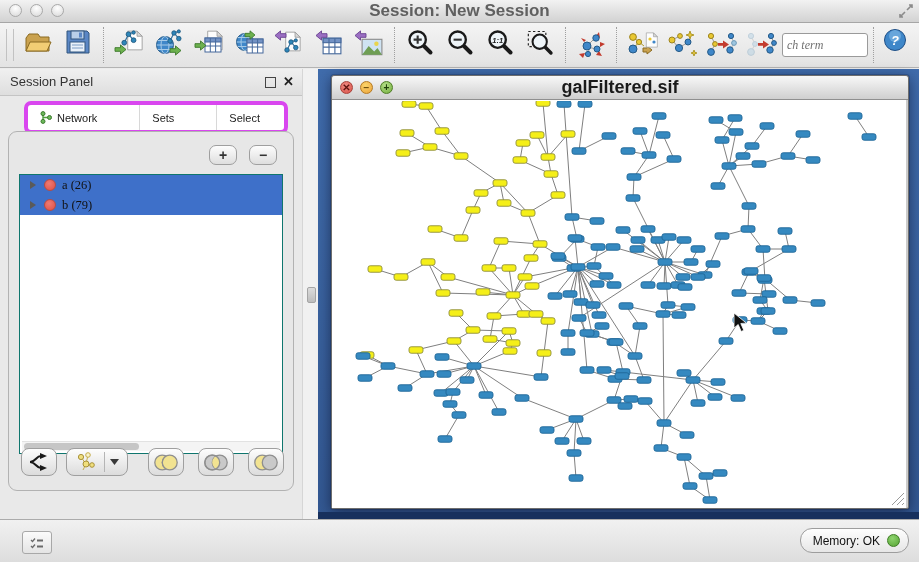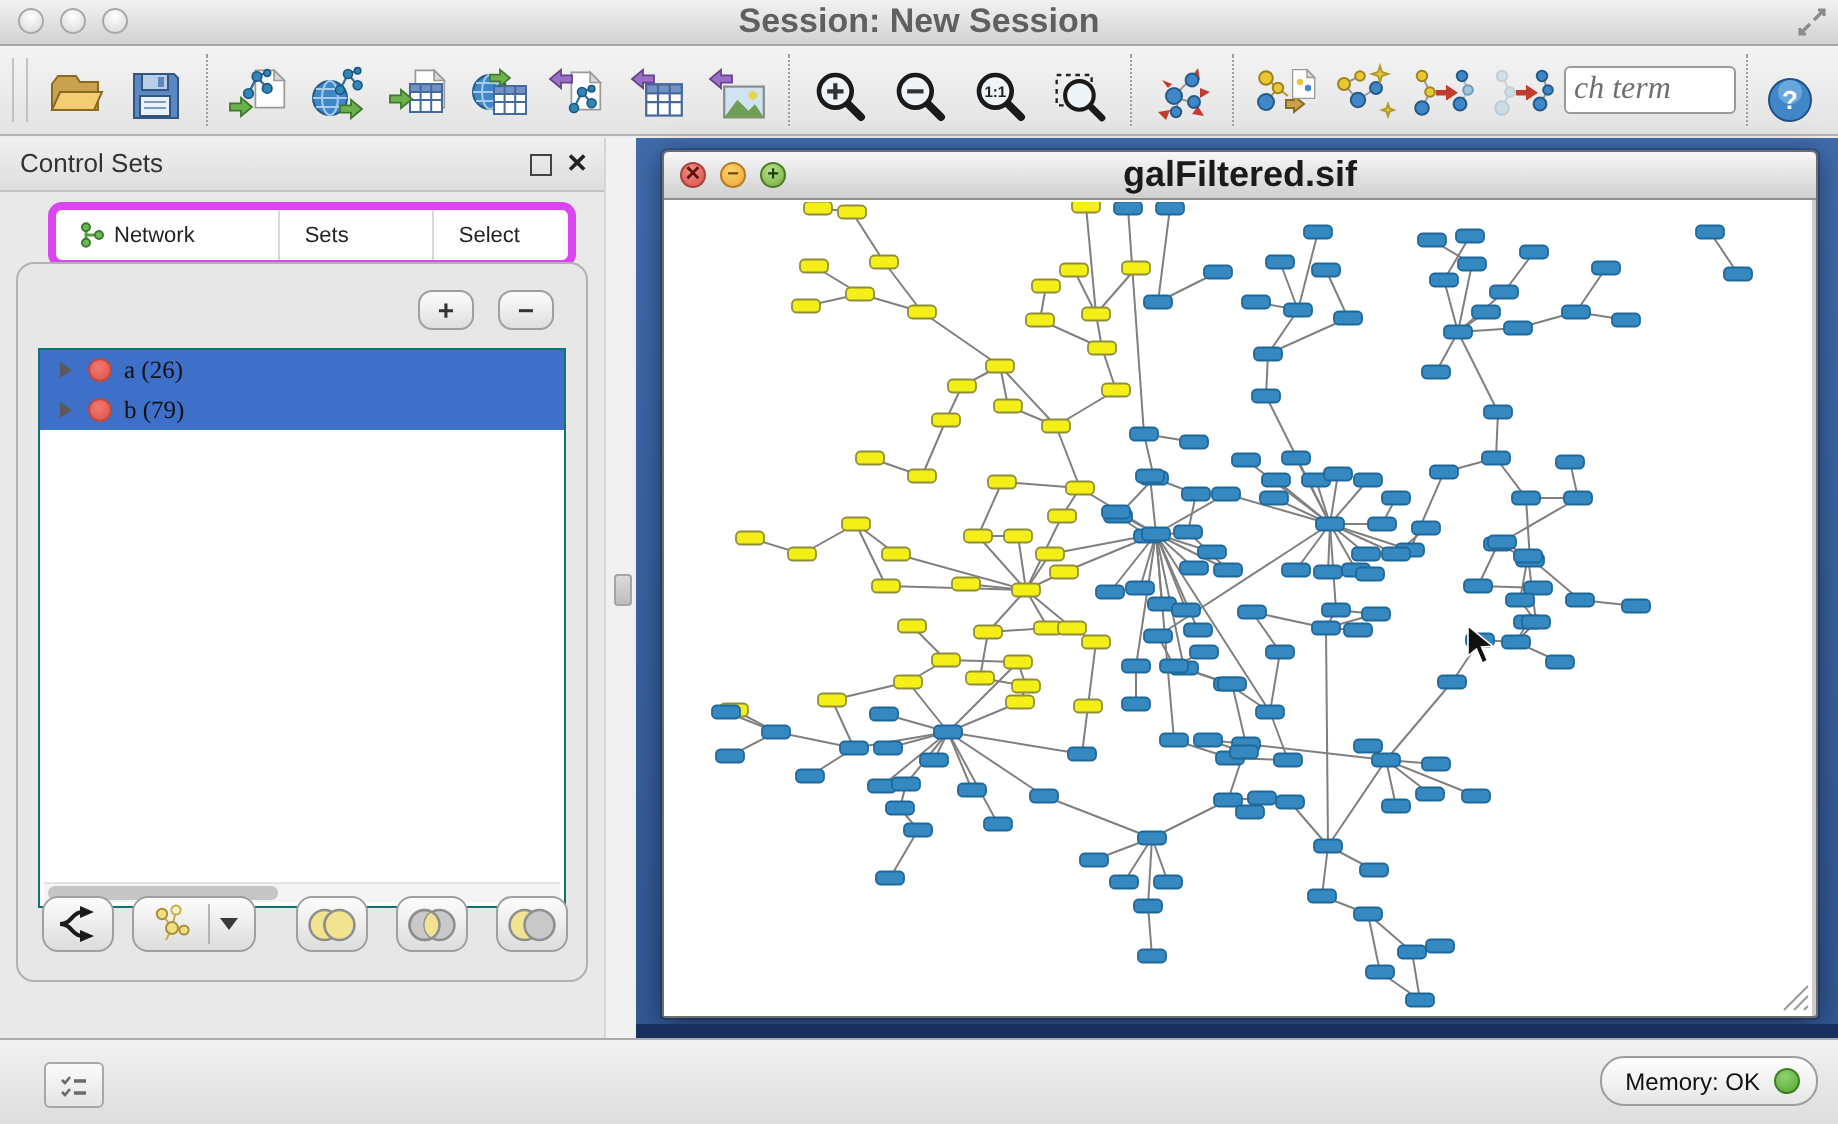--- a/index.html
+++ b/index.html
@@ -12,24 +12,24 @@
   .tl-out{width:13px;height:13px;border-radius:50%;border:1px solid #a9a9a9;
           background:radial-gradient(circle at 50% 30%,#fff,#d7d7d7);box-sizing:border-box;}
   .win-title{text-align:center;line-height:21px;font-size:17px;color:#606060;font-weight:bold;}
   .fs-ico{position:absolute;right:6px;top:4px;}
   
   .toolbar{position:absolute;top:23px;left:0;right:0;height:45px;display:flex;align-items:center;
            background:linear-gradient(#f4f4f4,#e3e3e3);border-bottom:1px solid #b3b3b3;padding:0 4px;box-sizing:border-box;}
   .grip{width:6px;height:32px;border-left:1px solid #c2c2c2;border-right:1px solid #c2c2c2;margin:0 4px 0 2px;}
   .tsep{height:36px;border-left:1px dotted #9f9f9f;margin:0 5px;}
   .tbtn{width:38px;height:38px;border:none;background:transparent;padding:2px;margin:0 1px;display:flex;
-        align-items:flex-end;justify-content:center;}
+        align-items:flex-start;justify-content:center;font-style:italic;}
   .tbtn svg{display:block;}
   .search-box{width:76px;height:22px;border:1px solid #9a9a9a;border-radius:3px;background:#fff;
-              font-style:italic;font-size:16px;color:#707070;padding:0 4px;font-family:"Liberation Serif",serif;}
+              font-style:italic;font-size:12px;color:#707070;padding:0 4px;font-family:"Liberation Serif",serif;}
   
   .cpanel{position:absolute;left:0;top:69px;width:302px;bottom:42px;background:#e9e9e9;}
   .divider{position:absolute;left:302px;top:69px;width:16px;bottom:42px;background:#f1f1f1;border-left:1px solid #d6d6d6;}
   .div-handle{position:absolute;left:4px;top:218px;width:7px;height:14px;background:linear-gradient(#dcdcdc,#bdbdbd);
               border:1px solid #a5a5a5;border-radius:2px;}
   .desktop{position:absolute;left:318px;top:69px;right:0;bottom:42px;background:linear-gradient(#406cac,#335892);}
   .desktop::after{content:"";position:absolute;left:0;right:0;bottom:0;height:8px;background:#17305d;}
   
   .cp-head{position:absolute;top:0;left:0;right:0;height:26px;background:linear-gradient(#f0f0f0,#dedede);
            border-bottom:1px solid #c4c4c4;}
@@ -299,21 +299,21 @@
       <svg width="24" height="24" viewBox="0 0 24 24">
         <circle cx="12" cy="12" r="10.5" fill="#3f87c9" stroke="#1f4f86"></circle>
         <circle cx="12" cy="8" r="6" fill="#7ab4e2" opacity="0.7"></circle>
         <text x="12" y="16.5" font-size="13" font-weight="bold" text-anchor="middle" fill="#fff" font-family="Liberation Sans,sans-serif">?</text>
       </svg>
     </button>
   </div>
 
   <div class="cpanel">
     <div class="cp-head">
-      <span class="cp-title">Control Sets</span>
+      <span class="cp-title">Session Panel</span>
       <div class="cp-float"></div>
       <div class="cp-close">✕</div>
     </div>
     <div class="cp-tabs">
       <div class="cp-tab">
         <svg width="12" height="13" viewBox="0 0 12 13">
           <path d="M3 3 v7 M3 6.5 h6" stroke="#4f9e3f" stroke-width="1.4" fill="none"></path>
           <circle cx="3" cy="2.6" r="2" fill="#6cb95a" stroke="#3c7a2e"></circle>
           <circle cx="3" cy="10.4" r="2" fill="#6cb95a" stroke="#3c7a2e"></circle>
           <circle cx="9.5" cy="6.5" r="2" fill="#6cb95a" stroke="#3c7a2e"></circle>

